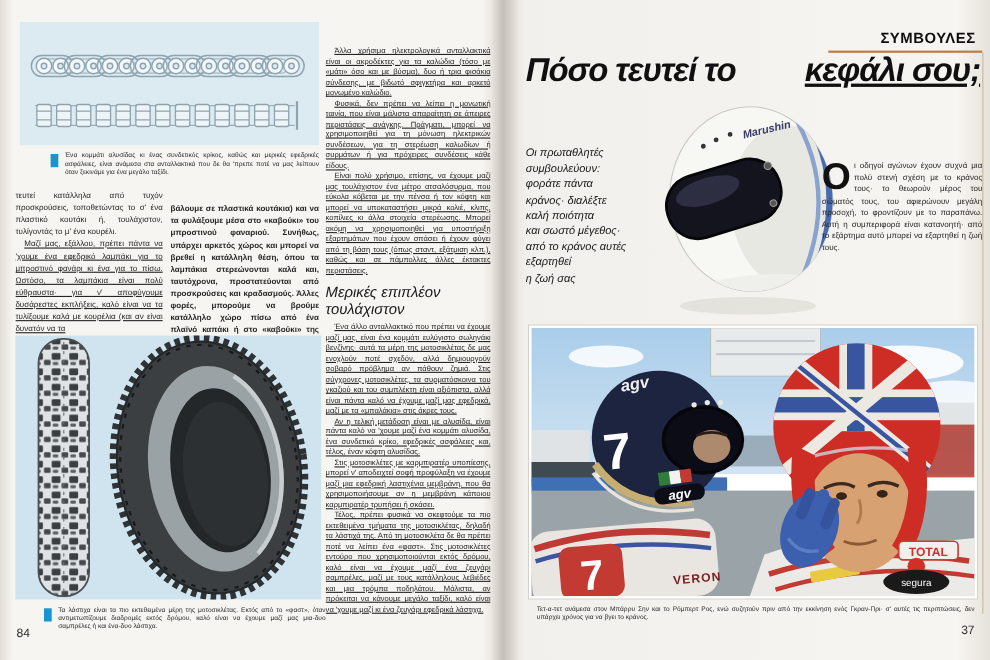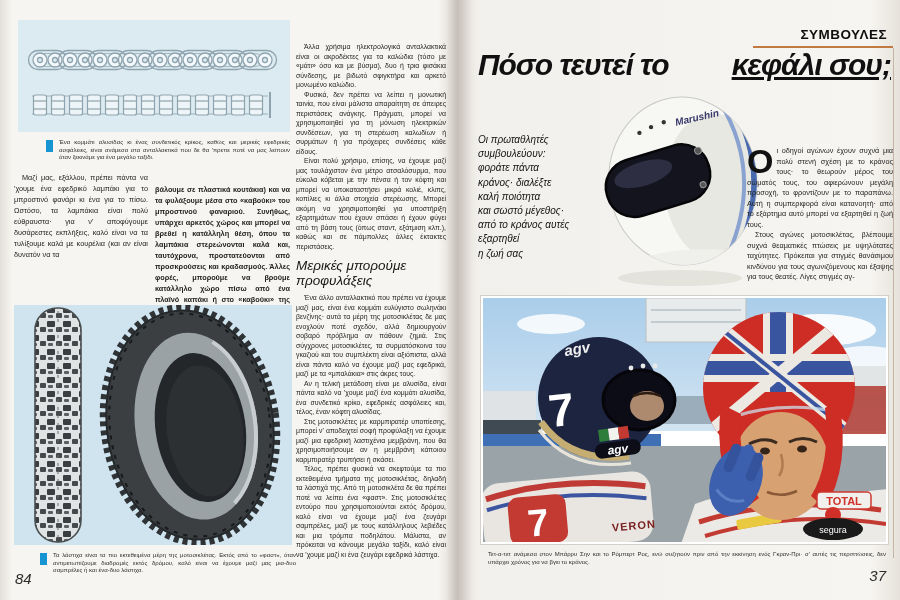--- a/index.html
+++ b/index.html
@@ -20,24 +20,24 @@
   .cap{position:absolute;font-size:6px;line-height:7.6px;color:#2e2e2e;text-align:justify;}
   .cap .bullet{position:absolute;left:-13px;top:1px;width:7px;height:12px;background:#1795d2;}
   .cap-chain{left:59px;top:139px;width:231px;}
   .cap-tires{left:53px;top:552px;width:243px;}
   .cap-photo{left:488px;top:551px;width:398px;}
   .col{position:absolute;color:#242424;font-size:7.3px;line-height:11px;text-align:justify;overflow:hidden;}
   .col1{left:14px;top:172px;width:134px;height:134px;}
   .col2{left:155px;top:184px;width:135px;height:134px;font-weight:bold;}
   .col3{left:296px;top:42px;width:150px;height:528px;font-size:6.9px;line-height:9.5px;}
   .jp{margin:0;}
-  .p-ind{text-indent:8px;}
+  .p-ind{text-indent:8px;text-decoration:underline;}
   .col3 h3{margin:7px 0 5px 0;font-size:13.5px;line-height:15px;font-weight:normal;
            font-style:italic;color:#161616;text-align:left;}
-  .pagenum{position:absolute;font-size:15px;color:#2c2c2c;font-style:italic;}
+  .pagenum{position:absolute;font-size:11px;color:#2c2c2c;}
   .pn-left{left:15px;top:570px;}
   .pn-right{right:14px;top:567px;text-align:right;}
   
   .section-label{position:absolute;right:13px;top:27px;font-size:13.5px;font-weight:bold;
                  color:#0e0e0e;letter-spacing:.5px;margin-left:48px;}
   .orange-rule{position:absolute;right:7px;top:46px;width:140px;height:2px;background:#c07a42;}
   .right-rule{position:absolute;right:6px;top:48px;width:1px;height:510px;background:#c3b4a3;}
   .title{position:absolute;top:48px;font-size:30px;font-weight:bold;font-style:italic;
          letter-spacing:-1px;color:#101010;white-space:nowrap;}
   .title-left{left:478px;}
@@ -101,32 +101,33 @@
         <line x1="252" y1="72" x2="252" y2="98" stroke="#8fa3ae" stroke-width="2"></line>
       </svg>
     </div>
 
     <div class="cap cap-chain">
       <span class="bullet"></span>
       <span>Ένα κομμάτι αλυσίδας κι ένας συνδετικός κρίκος, καθώς και μερικές εφεδρικές ασφάλειες, είναι ανάμεσα στα ανταλλακτικά που δε θα 'πρεπε ποτέ να μας λείπουν όταν ξεκινάμε για ένα μεγάλο ταξίδι.</span>
     </div>
 
     <div class="col col1">
+      <p class="jp">τευτεί κατάλληλα από τυχόν προσκρούσεις, τοποθετώντας το σ' ένα πλαστικό κουτάκι ή, τουλάχιστον, τυλίγοντάς το μ' ένα κουρέλι.</p>
       <p class="jp p-ind">Μαζί μας, εξάλλου, πρέπει πάντα να 'χουμε ένα εφεδρικό λαμπάκι για το μπροστινό φανάρι κι ένα για το πίσω. Ωστόσο, τα λαμπάκια είναι πολύ εύθραυστα· για ν' αποφύγουμε δυσάρεστες εκπλήξεις, καλό είναι να τα τυλίξουμε καλά με κουρέλια (και αν είναι δυνατόν να τα</p>
     </div>
 
     <div class="col col2">
       <p class="jp">βάλουμε σε πλαστικά κουτάκια) και να τα φυλάξουμε μέσα στο «καβούκι» του μπροστινού φαναριού. Συνήθως, υπάρχει αρκετός χώρος και μπορεί να βρεθεί η κατάλληλη θέση, όπου τα λαμπάκια στερεώνονται καλά και, ταυτόχρονα, προστατεύονται από προσκρούσεις και κραδασμούς. Άλλες φορές, μπορούμε να βρούμε κατάλληλο χώρο πίσω από ένα πλαϊνό καπάκι ή στο «καβούκι» της ουράς (αρκεί, βέβαια, να μην είναι εκεί η θέση για τα εργαλεία...)</p>
     </div>
 
     <div class="col col3">
       <p class="jp p-ind">Άλλα χρήσιμα ηλεκτρολογικά ανταλλακτικά είναι οι ακροδέκτες για τα καλώδια (τόσο με «μάτι» όσο και με βύσμα), δυο ή τρια φισάκια σύνδεσης, με βιδωτό σφιγκτήρα και αρκετό μονωμένο καλώδιο.</p>
       <p class="jp p-ind">Φυσικά, δεν πρέπει να λείπει η μονωτική ταινία, που είναι μάλιστα απαραίτητη σε άπειρες περιστάσεις ανάγκης. Πράγματι, μπορεί να χρησιμοποιηθεί για τη μόνωση ηλεκτρικών συνδέσεων, για τη στερέωση καλωδίων ή συρμάτων ή για πρόχειρες συνδέσεις κάθε είδους.</p>
       <p class="jp p-ind">Είναι πολύ χρήσιμο, επίσης, να έχουμε μαζί μας τουλάχιστον ένα μέτρο ατσαλόσυρμα, που εύκολα κόβεται με την πένσα ή τον κόφτη και μπορεί να υποκαταστήσει μικρά κολιέ, κλιπς, κοπίλιες κι άλλα στοιχεία στερέωσης. Μπορεί ακόμη να χρησιμοποιηθεί για υποστήριξη εξαρτημάτων που έχουν σπάσει ή έχουν φύγει από τη βάση τους (όπως σταντ, εξάτμιση κλπ.), καθώς και σε πάμπολλες άλλες έκτακτες περιστάσεις.</p>
-      <h3>Μερικές μπορούμε προφυλάξεις</h3>
+      <h3>Μερικές επιπλέον τουλάχιστον</h3>
       <p class="jp p-ind">Ένα άλλο ανταλλακτικό που πρέπει να έχουμε μαζί μας, είναι ένα κομμάτι ευλύγιστο σωληνάκι βενζίνης· αυτά τα μέρη της μοτοσικλέτας δε μας ενοχλούν ποτέ σχεδόν, αλλά δημιουργούν σοβαρό πρόβλημα αν πάθουν ζημιά. Στις σύγχρονες μοτοσικλέτες, τα συρματόσκοινα του γκαζιού και του συμπλέκτη είναι αξιόπιστα, αλλά είναι πάντα καλό να έχουμε μαζί μας εφεδρικά, μαζί με τα «μπαλάκια» στις άκρες τους.</p>
       <p class="jp p-ind">Αν η τελική μετάδοση είναι με αλυσίδα, είναι πάντα καλό να 'χουμε μαζί ένα κομμάτι αλυσίδα, ένα συνδετικό κρίκο, εφεδρικές ασφάλειες και, τέλος, έναν κόφτη αλυσίδας.</p>
       <p class="jp p-ind">Στις μοτοσικλέτες με καρμπιρατέρ υποπίεσης, μπορεί ν' αποδειχτεί σοφή προφύλαξη να έχουμε μαζί μια εφεδρική λαστιχένια μεμβράνη, που θα χρησιμοποιήσουμε αν η μεμβράνη κάποιου καρμπιρατέρ τρυπήσει ή σκάσει.</p>
       <p class="jp p-ind">Τέλος, πρέπει φυσικά να σκεφτούμε τα πιο εκτεθειμένα τμήματα της μοτοσικλέτας, δηλαδή τα λάστιχά της. Από τη μοτοσικλέτα δε θα πρέπει ποτέ να λείπει ένα «φαστ». Στις μοτοσικλέτες εντούρο που χρησιμοποιούνται εκτός δρόμου, καλό είναι να έχουμε μαζί ένα ζευγάρι σαμπρέλες, μαζί με τους κατάλληλους λεβιέδες και μια τρόμπα ποδηλάτου. Μάλιστα, αν πρόκειται να κάνουμε μεγάλο ταξίδι, καλό είναι να 'χουμε μαζί κι ένα ζευγάρι εφεδρικά λάστιχα.</p>
     </div>
 
     <div class="fig fig-tires">
       <svg width="278" height="240" viewBox="0 0 278 240">
         <defs>
           <pattern id="knb" width="16" height="14" patternUnits="userSpaceOnUse">
@@ -208,21 +209,20 @@
           <circle cx="55" cy="52" r="2.2" fill="#333"></circle>
           <circle cx="67" cy="47" r="2.2" fill="#333"></circle>
           <circle cx="80" cy="43" r="2.2" fill="#333"></circle>
           <text x="114" y="44" font-size="10" font-style="italic" font-weight="bold" fill="#39396b" text-anchor="middle" transform="rotate(-9 114 44)">Marushin</text>
         </g>
       </svg>
     </div>
 
     <div class="body-col">
       <p class="jp"><span class="dropcap">Ο</span><span>ι οδηγοί αγώνων έχουν συχνά μια πολύ στενή σχέση με το κράνος τους· το θεωρούν μέρος του σώματός τους, του αφιερώνουν μεγάλη προσοχή, το φροντίζουν με το παραπάνω. Αυτή η συμπεριφορά είναι κατανοητή· από το εξάρτημα αυτό μπορεί να εξαρτηθεί η ζωή τους.</span></p>
-      <p class="jp p-ind">Στους αγώνες μοτοσικλέτας, βλέπουμε συχνά θεαματικές πτώσεις με υψηλότατες ταχύτητες. Πρόκειται για στιγμές θανάσιμου κινδύνου για τους αγωνιζόμενους και έξαψης για τους θεατές. Λίγες στιγμές αγ-</p>
     </div>
 
     <div class="fig fig-photo">
       <svg width="407" height="248" viewBox="0 0 407 248">
         <defs>
           <linearGradient id="skyg" x1="0" y1="0" x2="0" y2="1">
             <stop offset="0" stop-color="#a9cdea"></stop>
               <stop offset="1" stop-color="#d2e4f2"></stop>
           </linearGradient>
           <clipPath id="ukclip">

